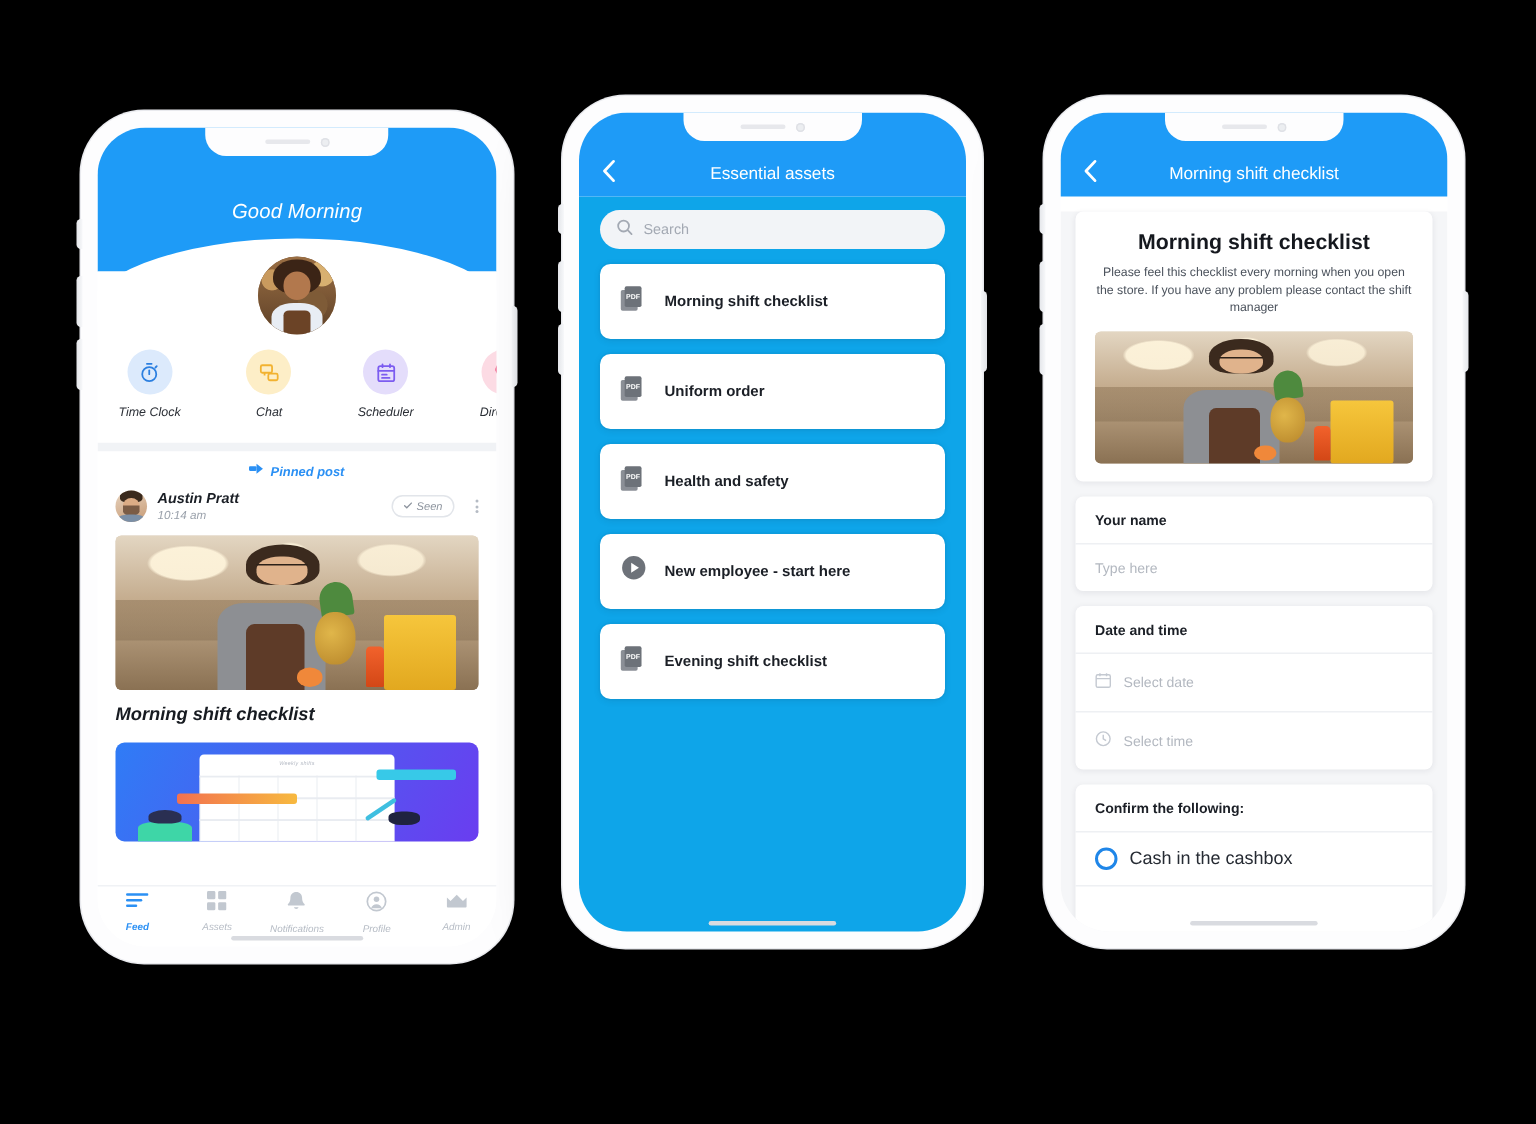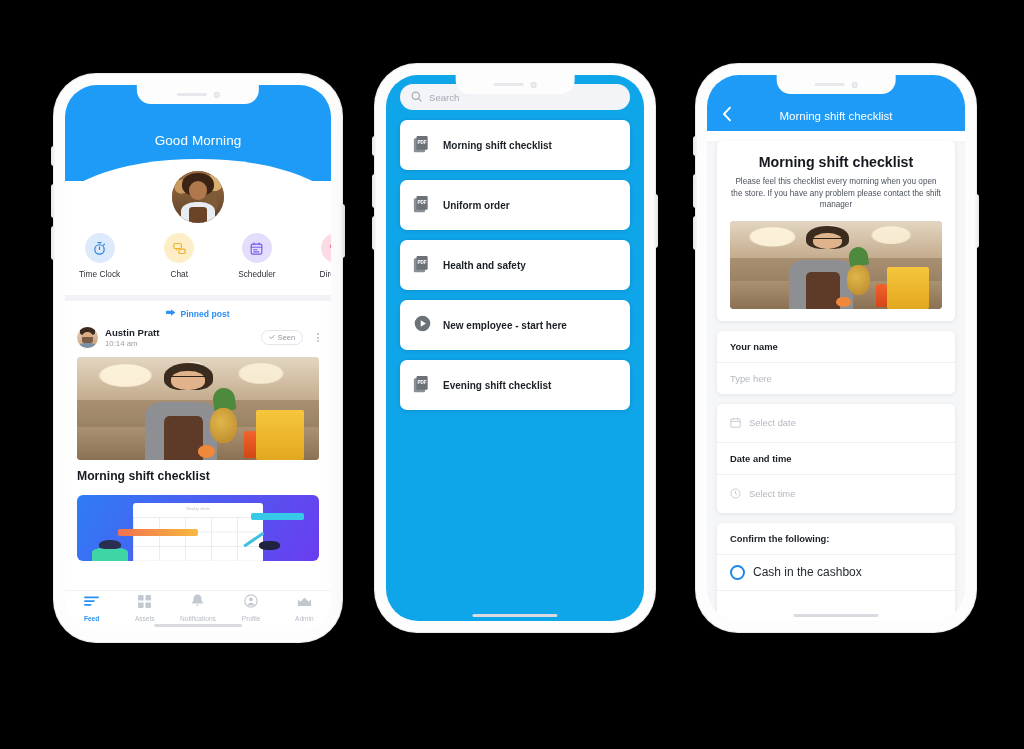--- a/index.html
+++ b/index.html
@@ -42,21 +42,21 @@
   }
   .speaker { width: 30px; height: 3.5px; border-radius: 3px; background: #e7e8ec; }
   .cam { width: 6px; height: 6px; border-radius: 50%; background: #eceef1;
          box-shadow: inset 0 0 0 1px #dfe1e6; }
   .homebar {
     position: absolute; bottom: 4px; left: 50%; transform: translateX(-50%);
     width: 33%; height: 3.5px; border-radius: 3px; background: #d9dbe0; z-index: 40;
   }
 
   
-  #phone1 { left: 54px; top: 74px; width: 288px; height: 568px; }
+  #phone1 { left: 54px; top: 74px; width: 288px; height: 568px; font-style: italic; }
   .p1-header {
     position: relative; background: #1e9bf7; height: 96px; z-index: 5;
   }
   .p1-greet {
     position: absolute; top: 48px; left: 0; right: 0; text-align: center;
     color: #fff; font-size: 13.5px; letter-spacing: .1px;
   }
   .p1-curve {
     position: absolute; left: -4%; top: 74px; width: 108%; height: 56px; z-index: 6;
     background: #fff; border-radius: 50% 50% 0 0 / 100% 100% 0 0;
@@ -448,20 +448,30 @@
     <div class="btn-vol" style="top:110px;height:34px;"></div>
     <div class="btn-vol" style="top:152px;height:34px;"></div>
     <div class="btn-pwr" style="top:130px;height:54px;"></div>
 
     <div class="screen">
       <div class="notch">
         <div class="speaker"></div>
         <div class="cam"></div>
       </div>
 
+      <div class="p2-header">
+        <div class="nav-back">
+          <span>
+            <svg width="11" height="16" viewBox="0 0 11 16" fill="none" stroke="#fff" stroke-width="1.9" stroke-linecap="round" stroke-linejoin="round">
+                <path d="M8 1.6L2 8l6 6.4"></path>
+              </svg>
+          </span>
+        </div>
+        <div class="nav-title">Essential assets</div>
+      </div>
 
       <div class="p2-body">
         <div class="search">
           <span>
             <svg width="11" height="11" viewBox="0 0 14 14" fill="none" stroke="#a3a9b3" stroke-width="1.5" stroke-linecap="round">
               <circle cx="6" cy="6" r="4.6"></circle>
                 <path d="M9.5 9.5l3.3 3.3"></path>
             </svg>
           </span>
           <span class="search-txt">Search</span>
@@ -575,33 +585,33 @@
           <div class="frow">
             <span class="frow-label">Your name</span>
           </div>
           <div class="frow">
             <span class="frow-ph">Type here</span>
           </div>
         </div>
 
         <div class="form-card">
           <div class="frow">
+            <span class="frow-label">Date and time</span>
+          </div>
+          <div class="frow">
             <span>
               <svg width="11" height="11" viewBox="0 0 14 14" fill="none" stroke="#c4c9d1" stroke-width="1.2">
                 <rect x="1" y="2.4" width="12" height="10.6" rx="1.4"></rect>
                   <path d="M1 5.6h12"></path>
                 <path d="M4.2 1v2.6M9.8 1v2.6"></path>
               </svg>
             </span>
             <span class="frow-ph">Select date</span>
           </div>
           <div class="frow">
-            <span class="frow-label">Date and time</span>
-          </div>
-          <div class="frow">
             <span>
               <svg width="11" height="11" viewBox="0 0 14 14" fill="none" stroke="#c4c9d1" stroke-width="1.2">
                 <circle cx="7" cy="7" r="5.8"></circle>
                   <path d="M7 3.6V7l2.4 1.6"></path>
               </svg>
             </span>
             <span class="frow-ph">Select time</span>
           </div>
         </div>
 

